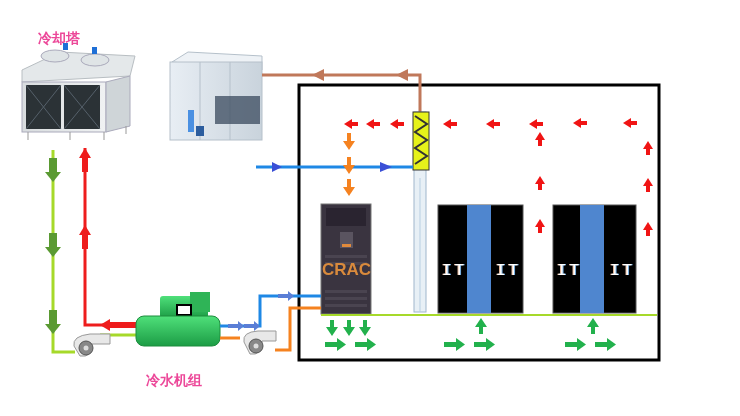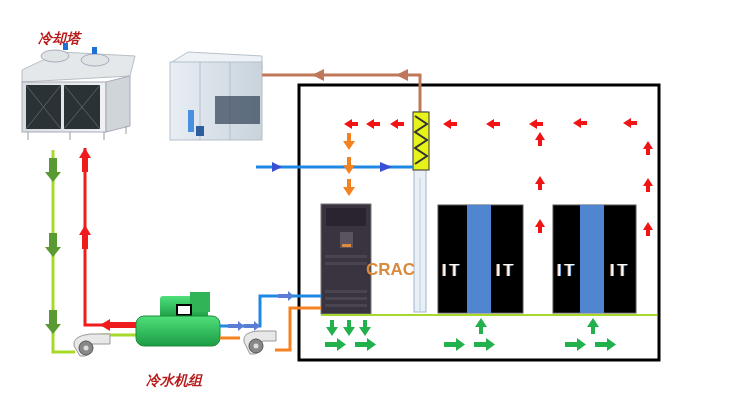--- a/index.html
+++ b/index.html
@@ -1,20 +1,20 @@
 <!DOCTYPE html>
 <html><head>
 <meta charset="utf-8">
 <style>
   html, body { margin:0; padding:0; background:#ffffff; }
   body { width:740px; height:416px; overflow:hidden; position:relative; font-family:"DejaVu Sans", sans-serif; }
   #stage { position:absolute; left:0; top:0; width:740px; height:416px; }
-  .label { position:absolute; font-size:14px; font-weight:bold; color:#b91c1c; white-space:nowrap;font-style:italic; }
+  .label { position:absolute; font-size:14px; font-weight:bold; color:#ec4899; white-space:nowrap; }
   .crac-label { position:absolute; font-family:"Liberation Sans", sans-serif; font-size:17px; font-weight:bold; color:#d98a3c; letter-spacing:0px; }
-  .it-label { position:absolute; font-family:Liberation Sans, sans-serif; font-size:16px; color:#ffffff; letter-spacing:3px; text-shadow:1px 0 0 #6fa8dc, -1px 0 0 #e6b89c; }
+  .it-label { position:absolute; font-family:Liberation Mono, monospace; font-size:16px; color:#ffffff; letter-spacing:3px; text-shadow:1px 0 0 #6fa8dc, -1px 0 0 #e6b89c; }
 </style>
 </head>
 <body>
 
 <div id="stage">
 <svg width="740" height="416" viewBox="0 0 740 416" xmlns="http://www.w3.org/2000/svg">
   <defs>
     <linearGradient id="towerGrad" x1="0" x2="1">
       <stop offset="0" stop-color="#d8dcde"></stop>
           <stop offset="1" stop-color="#f0f2f3"></stop>
@@ -292,19 +292,19 @@
 
   <g>
     <path d="M244,342 Q242,332 258,331 L276,331 L276,341 L262,341 Q262,356 250,354 Z" fill="#e8e8e8" stroke="#999"></path>
     <circle cx="256" cy="346" r="7" fill="#888" stroke="#555"></circle>
     <circle cx="256" cy="346" r="2.5" fill="#ddd"></circle>
   </g>
 </svg>
 
   <div class="label" style="left:38px; top:30px;">冷却塔</div>
   <div class="label" style="left:146px; top:372px;text-align:right;">冷水机组</div>
-  <div class="crac-label" style="left:322px; top:260px;padding-left:44px;">CRAC</div>
+  <div class="crac-label" style="left:322px; top:260px;">CRAC</div>
 
   <div class="it-label" style="left:442px; top:262px;">IT</div>
   <div class="it-label" style="left:496px; top:262px;">IT</div>
   <div class="it-label" style="left:557px; top:262px;">IT</div>
   <div class="it-label" style="left:610px; top:262px;">IT</div>
 </div>
 
 </body></html>

